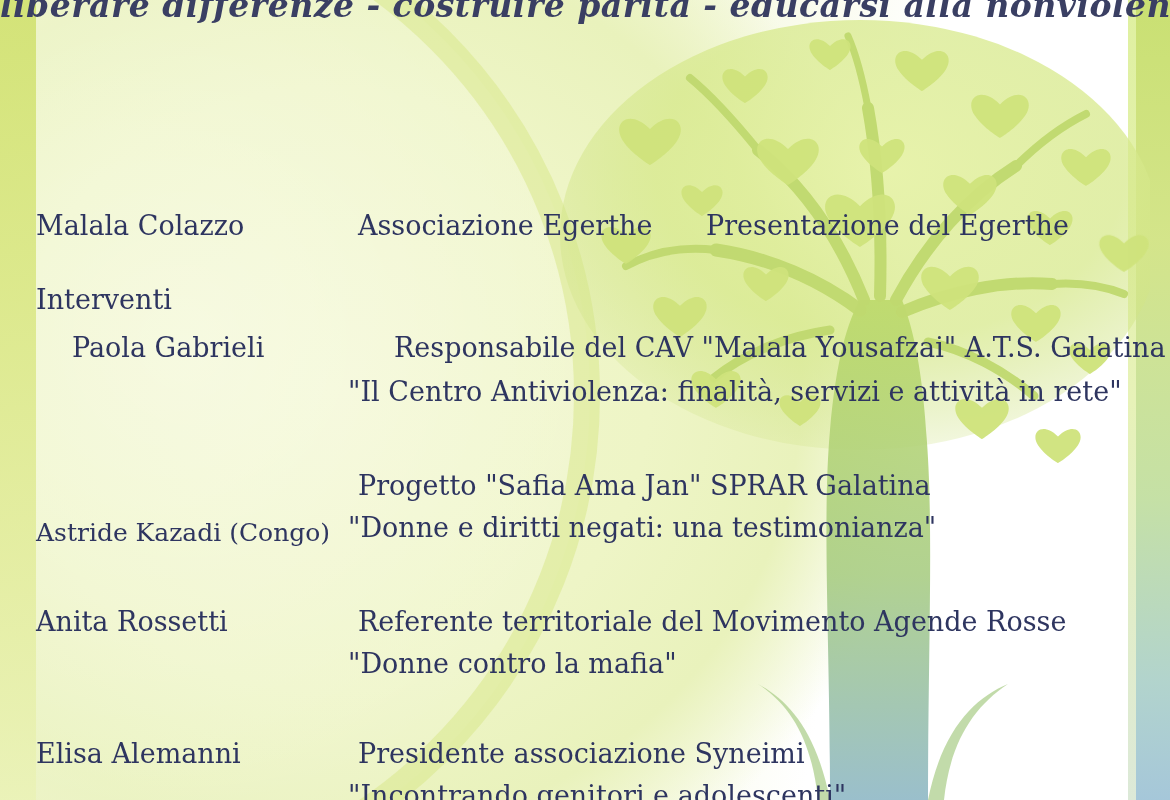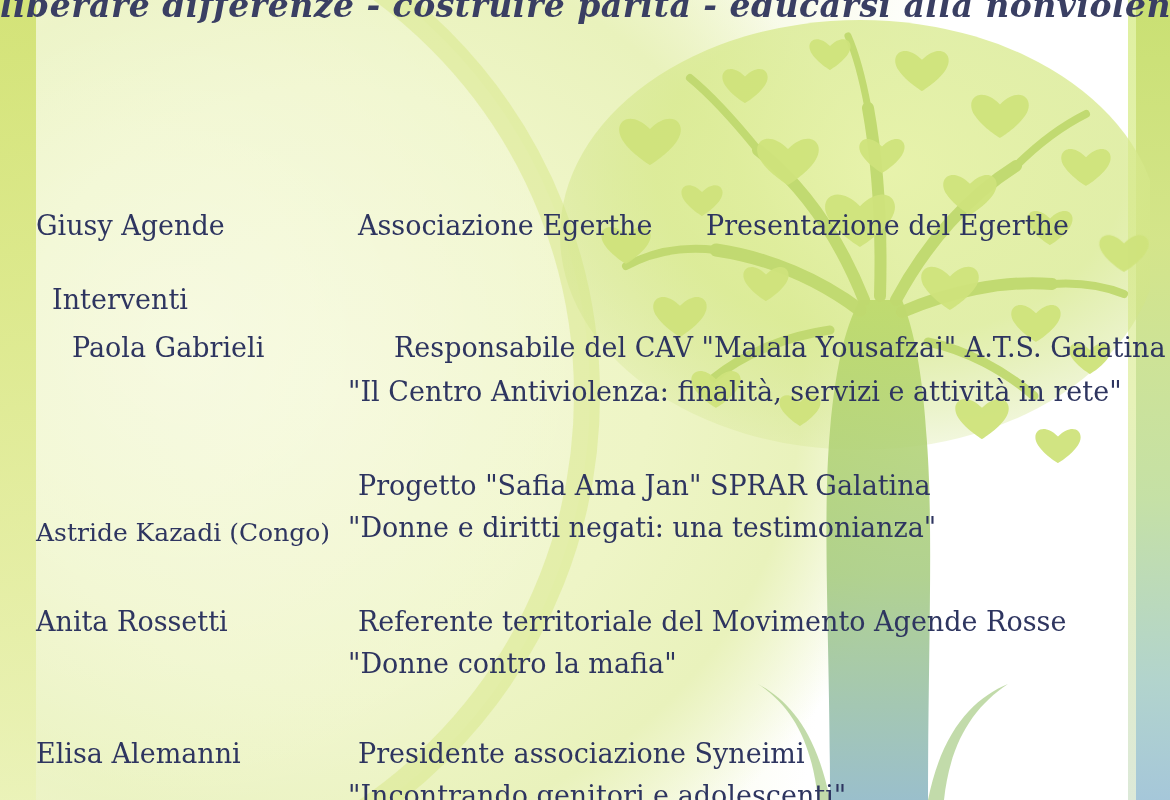--- a/index.html
+++ b/index.html
@@ -158,21 +158,21 @@
   .sub-quote {
     position: absolute;
     left: 348px;
     color: #2e3560;
     font-family: "DejaVu Serif", serif;
     font-size: 27px;
     white-space: nowrap;
   }
   .section-label {
     position: absolute;
-    left: 52px;
+    left: 36px;
     color: #2e3560;
     font-family: "DejaVu Serif", serif;
     font-size: 27px;
   }
 </style>
 </head>
 <body>
 
 <div id="poster">
 
@@ -294,21 +294,21 @@
     </svg>
   </div>
 
   <div class="header-line">liberare differenze - costruire parità - educarsi alla nonviolenza</div>
 
   <div class="content">
 
 
 
     <div class="prog-row" style="top:210px;">
-      <span class="who">Giusy Agende</span><span class="role" style="width:348px;display:inline-block;">Associazione Egerthe</span><span class="act">Presentazione del Egerthe</span>
+      <span class="who">Malala Colazzo</span><span class="role" style="width:348px;display:inline-block;">Associazione Egerthe</span><span class="act">Presentazione del Egerthe</span>
     </div>
 
     <div class="section-label" style="top:284px;">Interventi</div>
 
     <div class="prog-row" style="top:332px;margin-left:36px;">
       <span class="who">Paola Gabrieli</span><span class="role">Responsabile del CAV "Malala Yousafzai" A.T.S. Galatina</span>
     </div>
     <div class="sub-quote" style="top:376px;">"Il Centro Antiviolenza:  finalità, servizi e attività in rete"</div>
 
     <div class="prog-row" style="top:470px;">

